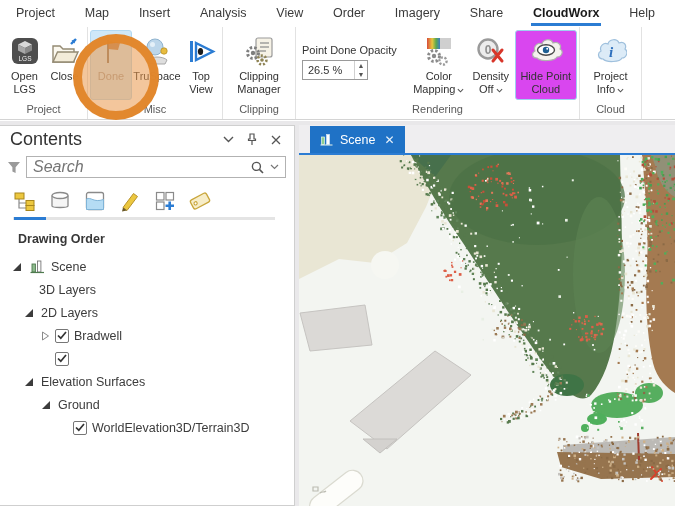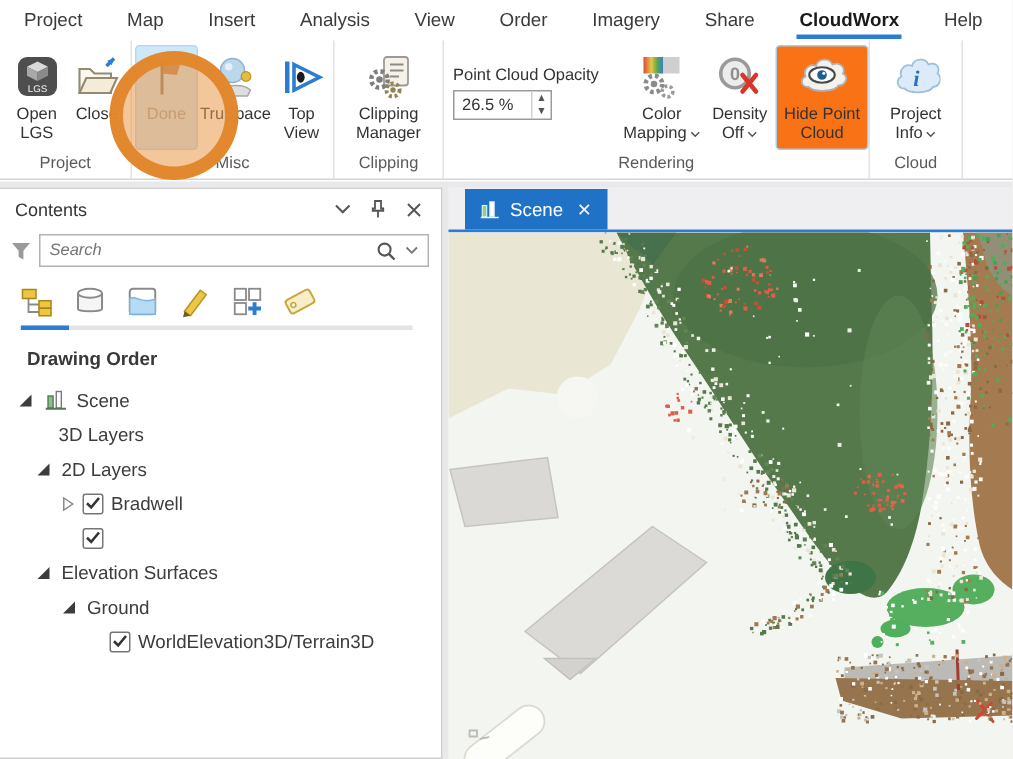--- a/index.html
+++ b/index.html
@@ -19,45 +19,45 @@
   .rgroup.filler { border-right:none; flex:1; }
   .rgroup-buttons { flex:1; display:flex; align-items:flex-start; justify-content:center; }
   .rgroup-label { text-align:center; font-size:11px; color:#5a5a5a; padding-bottom:4px; }
   .rbtn { display:flex; flex-direction:column; align-items:center; text-align:center;
           font-size:11px; color:#333; line-height:1.18; padding:2px 1px 0; border-radius:3px;
           border:1px solid transparent; height:70px; }
   .rbtn .icon { height:36px; display:flex; align-items:center; justify-content:center; }
   .rbtn .lbl { margin-top:1px; }
   .rbtn.pressed { background:#cfe8f8; border-color:#b3d9f2; }
   .rbtn.pressed .lbl { color:#9f9f9f; }
-  .rbtn.activeblue { background:#f97316; border-color:#9ed0ef; }
+  .rbtn.activeblue { background:#d946ef; border-color:#9ed0ef; }
   .chev { display:inline-block; width:7px; height:5px; vertical-align:middle; margin-left:2px; }
   .opacity-col { display:flex; flex-direction:column; align-items:flex-start; padding:14px 8px 0 6px; }
   .opacity-label { font-size:11px; color:#333; white-space:nowrap; }
   .spinbox { margin-top:4px; width:66px; height:20px; border:1px solid #9a9a9a; display:flex;
              align-items:center; font-size:11px; background:#fff; }
   .spinbox .val { flex:1; padding-left:5px; white-space:nowrap; }
   .spinner { display:flex; flex-direction:column; width:13px; border-left:1px solid #d0d0d0; height:100%; }
   .spinner span { flex:1; display:flex; align-items:center; justify-content:center; font-size:7px; color:#555; line-height:1; }
   
   .click-ring { position:absolute; left:73px; top:34px; width:86px; height:86px; border-radius:50%;
                 border:9px solid rgba(226,134,43,0.96); background:rgba(234,152,74,0.55); z-index:60; }
   
   .workspace { position:absolute; top:121px; left:0; right:0; bottom:0; background:#e9e8ea;
                display:flex; padding-top:4px; }
   .contents-panel { width:295px; background:#fff; border:1px solid #cfcfcf; border-left:none;
                     display:flex; flex-direction:column; }
   .panel-header { height:27px; display:flex; align-items:center; padding:0 9px 0 10px; }
-  .panel-title { font-size:12px; color:#333; flex:1; }
+  .panel-title { font-size:18px; color:#333; flex:1; }
   .panel-header .hicon { width:18px; height:16px; display:flex; align-items:center; justify-content:center;
                          color:#555; margin-left:6px; }
   .search-row { display:flex; align-items:center; padding:3px 8px 5px 5px; }
   .funnel { width:17px; display:flex; justify-content:center; margin-right:4px; }
   .search-box { flex:1; height:22px; border:1px solid #b2b2b2; display:flex; align-items:center; background:#fff; }
-  .search-box input { flex:1; border:none; outline:none; font-style:italic; font-size:11px; color:#555;
+  .search-box input { flex:1; border:none; outline:none; font-style:italic; font-size:16px; color:#555;
                       padding:0 6px; font-family:"Liberation Sans",sans-serif; background:transparent; }
   .search-box .sic { display:flex; align-items:center; margin-right:6px; color:#555; }
   .ctabs { padding:6px 0 0 13px; position:relative; }
   .ctab-row { display:flex; gap:11px; align-items:center; }
   .ctab { width:24px; height:24px; display:flex; align-items:center; justify-content:center; }
   .ctab-underline-track { margin-top:4px; height:3px; width:262px; background:#e4e4e4; position:relative; }
   .ctab-underline { position:absolute; left:1px; top:0; width:32px; height:3px; background:#2b7cd3; }
   .tree { padding:12px 0 0 12px; font-size:12.5px; color:#3c3c3c; }
   .tree-header { font-weight:bold; color:#383838; font-size:12.5px; margin-bottom:9px; padding-left:6px; }
   .trow { height:23px; display:flex; align-items:center; white-space:nowrap; }
@@ -176,21 +176,21 @@
         </span>
         <span class="lbl">Clipping Manager</span>
       </div>
     </div>
     <div class="rgroup-label">Clipping</div>
   </div>
 
   <div class="rgroup" style="width:284px">
     <div class="rgroup-buttons" style="justify-content:flex-start">
       <div class="opacity-col">
-        <span class="opacity-label">Point Cloud Opacity</span>
+        <span class="opacity-label">Point Done Opacity</span>
         <div class="spinbox">
           <span class="val">26.5 %</span>
           <span class="spinner">
             <span>▲</span>
             <span>▼</span>
           </span>
         </div>
       </div>
       <div class="rbtn" style="width:56px;margin-left:6px">
         <span class="icon">

